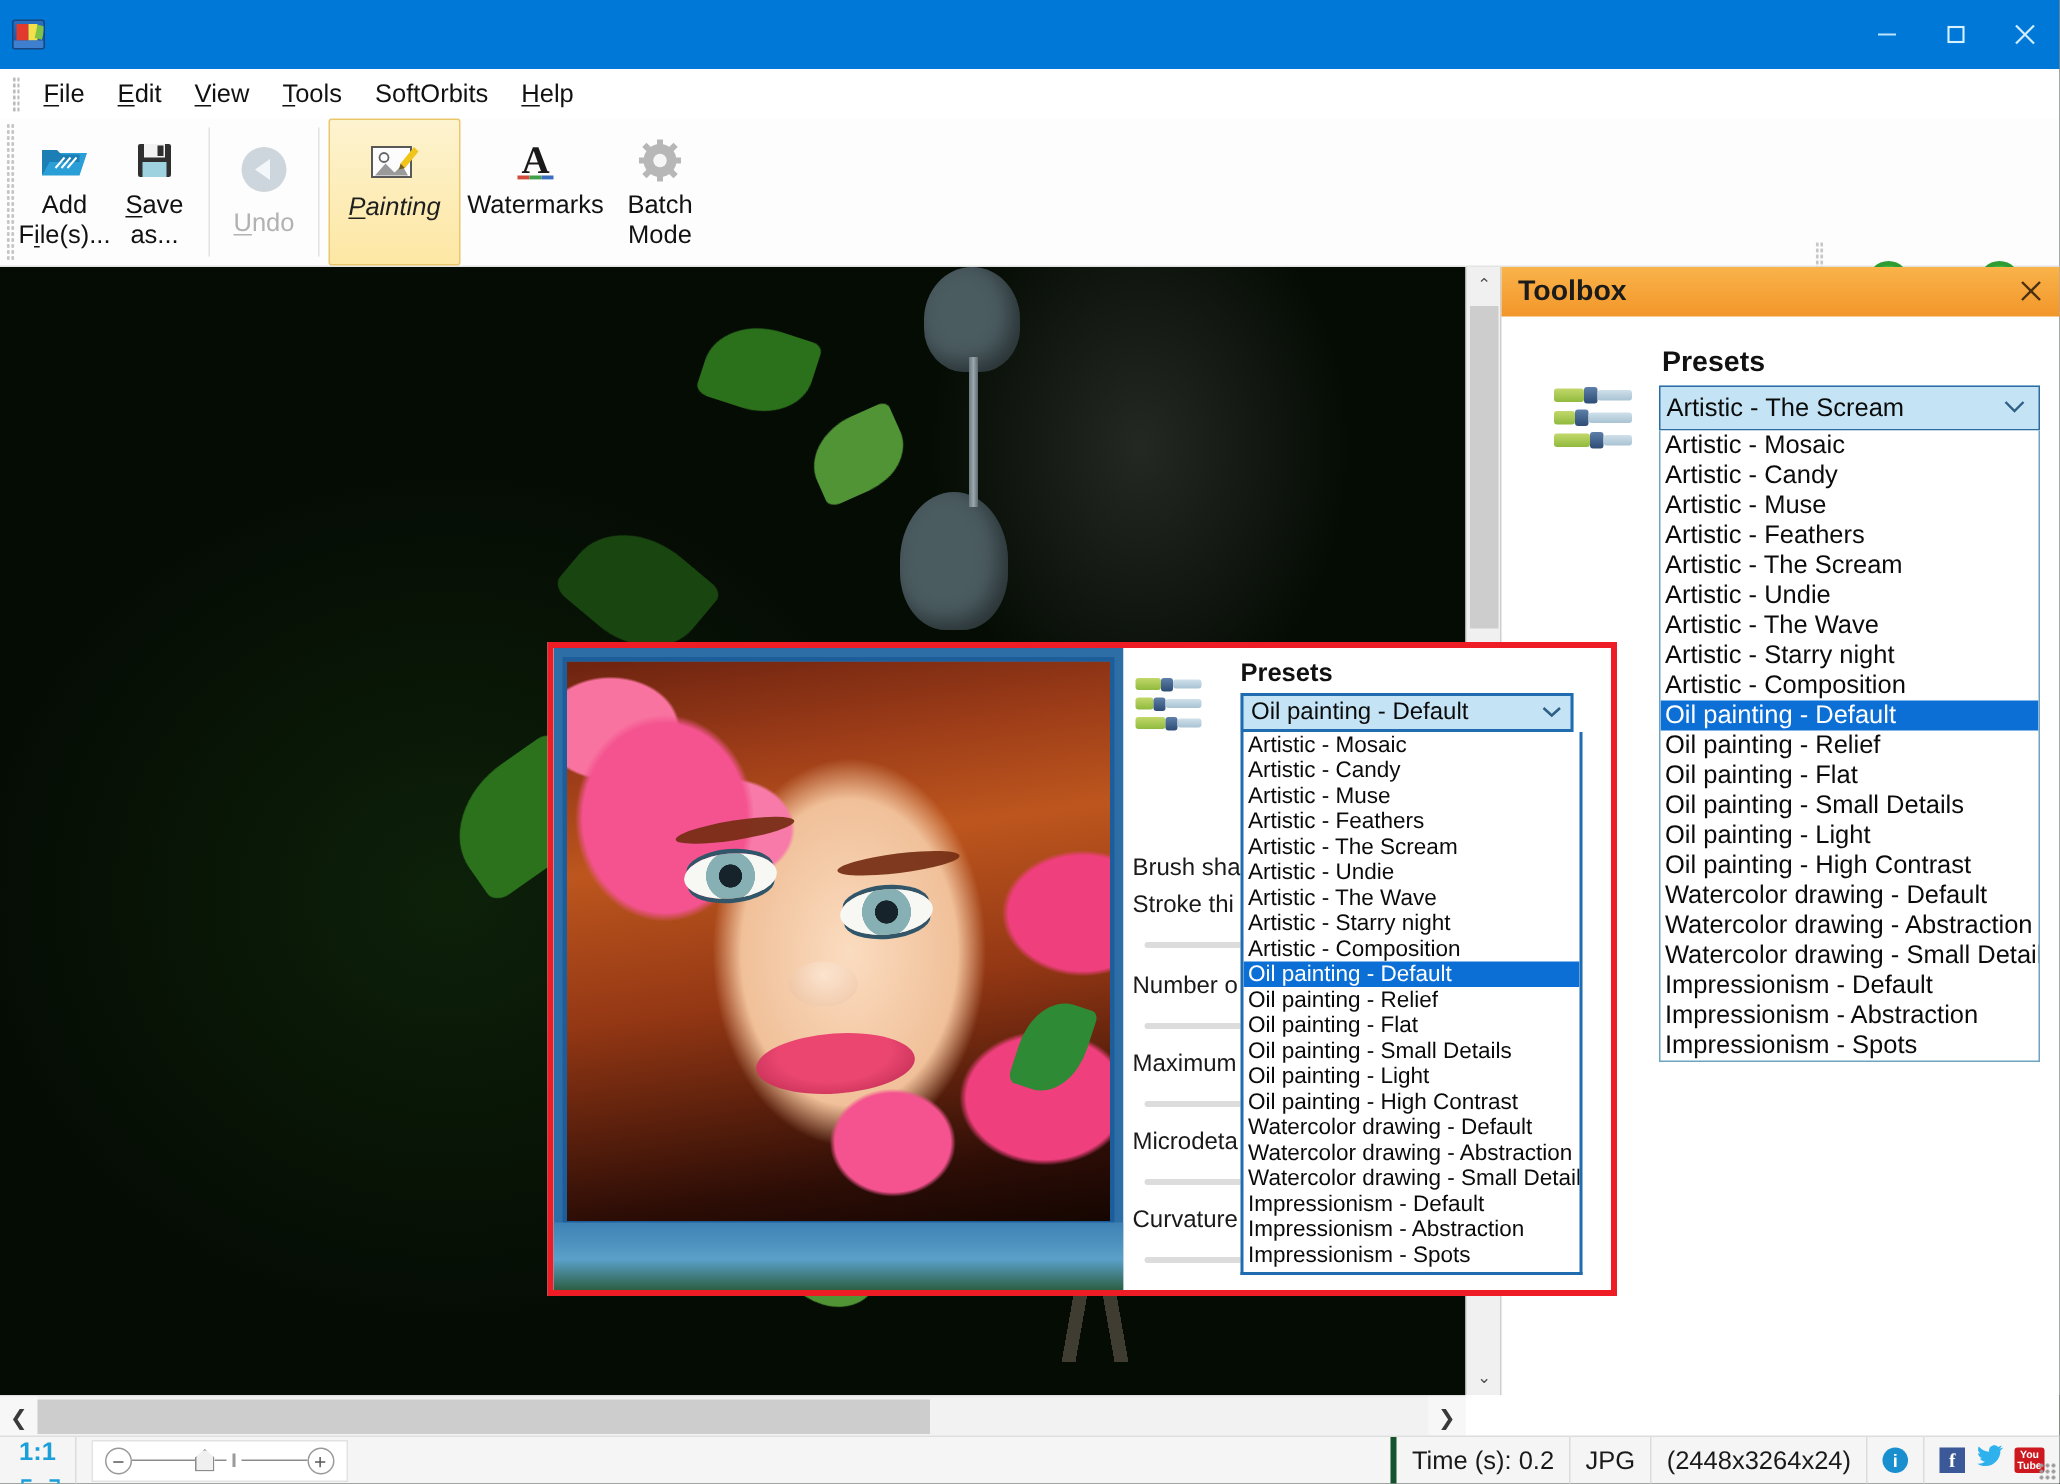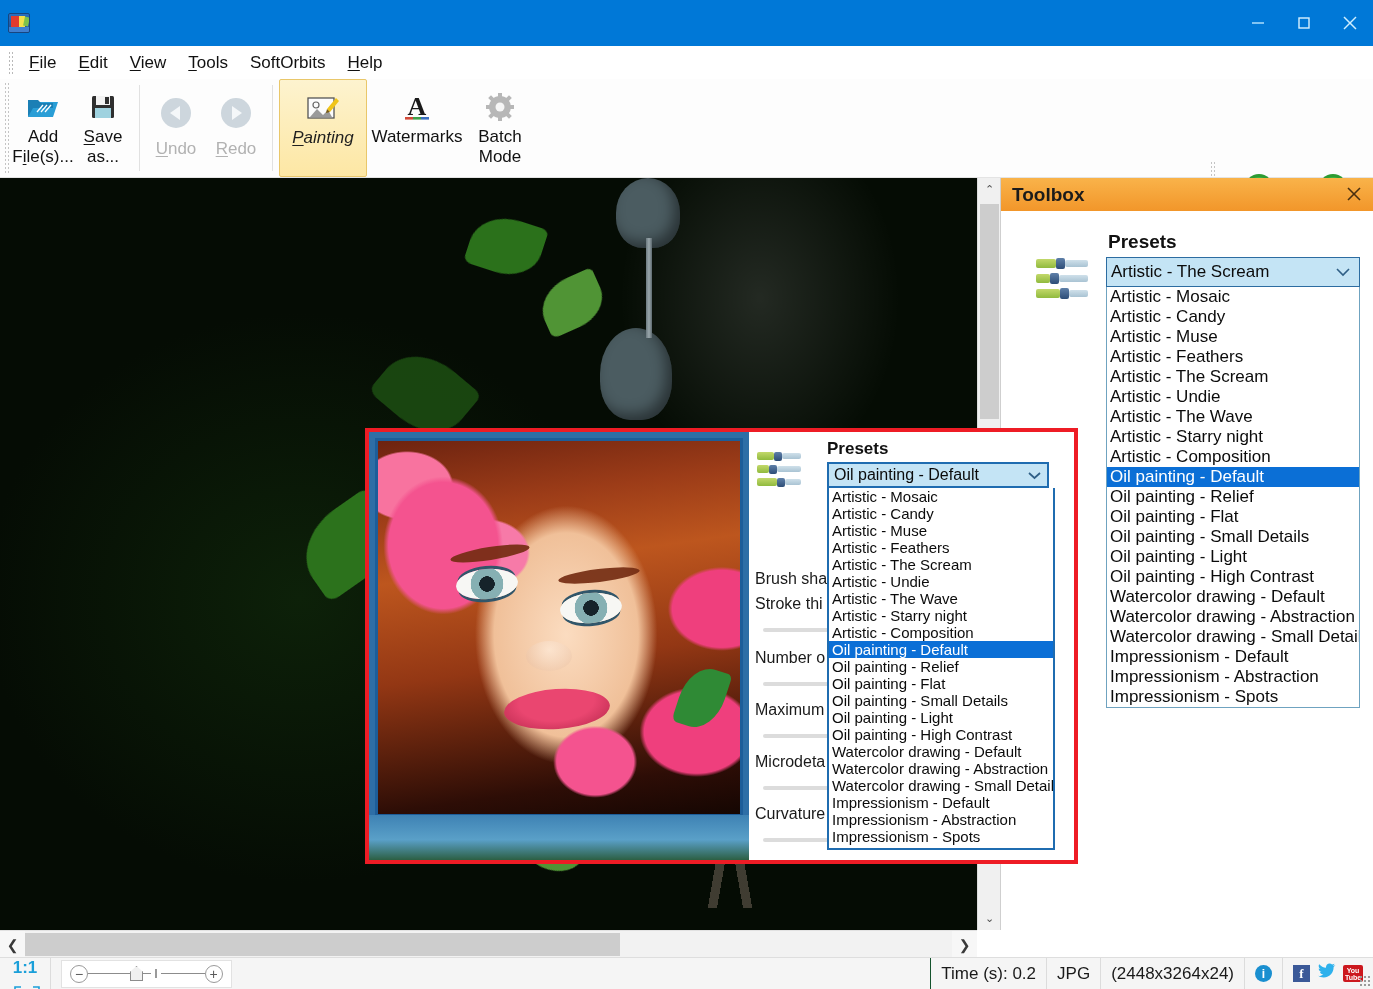--- a/index.html
+++ b/index.html
@@ -439,29 +439,20 @@
     <div class="tbtn disabled" style="padding-top:14px;">
       <div class="ico">
         <svg width="34" height="34" viewBox="0 0 34 34">
           <circle cx="17" cy="17" r="15" fill="#cdd6dd"></circle>
           <path d="M21 10 L11 17 L21 24 Z" fill="#f4f7f9"></path>
         </svg>
       </div>
       <div class="lbl" style="margin-top:6px;"><u>U</u>ndo</div>
     </div>
 
-    <div class="tbtn disabled" style="padding-top:14px;">
-      <div class="ico">
-        <svg width="34" height="34" viewBox="0 0 34 34">
-          <circle cx="17" cy="17" r="15" fill="#cdd6dd"></circle>
-          <path d="M13 10 L23 17 L13 24 Z" fill="#f4f7f9"></path>
-        </svg>
-      </div>
-      <div class="lbl" style="margin-top:6px;"><u>R</u>edo</div>
-    </div>
 
     <div class="rsep"></div>
 
     <div class="tbtn selected wide" style="width:88px;font-style:italic;">
       <div class="ico">
         <svg width="36" height="30" viewBox="0 0 36 30">
           <rect x="3" y="5" width="26" height="20" fill="#fcfcfc" stroke="#555" stroke-width="1.3"></rect>
           <circle cx="11" cy="12" r="3" fill="none" stroke="#666" stroke-width="1.2"></circle>
           <path d="M5 24 L12 16 L18 22 L23 17 L27 24 Z" fill="#9a9a9a"></path>
           <path d="M22 16 L31 5 L34 8 L25 19 Z" fill="#f0c419"></path>
@@ -734,21 +725,21 @@
         <span class="zw-circle">−</span>
         <span class="zw-track"></span>
         <span class="zw-thumb"></span>
         <span class="zw-track" style="width:8px;"></span>
         <span class="zw-tick"></span>
         <span class="zw-track" style="width:44px;"></span>
         <span class="zw-circle">+</span>
       </div>
     </div>
     <div class="sb-spacer"></div>
-    <div class="sb-cell" style="border-left:1px solid #14532d;">Time (s): 0.2</div>
+    <div class="sb-cell" style="border-left:4px solid #14532d;">Time (s): 0.2</div>
     <div class="sb-cell">JPG</div>
     <div class="sb-cell">(2448x3264x24)</div>
     <div class="sb-cell">
       <span class="info-badge">i</span>
     </div>
     <div class="social">
       <span class="fb">f</span>
       <span>
         <svg width="19" height="17" viewBox="0 0 19 17">
           <path d="M18 2.2c-.7.3-1.4.5-2.2.6.8-.5 1.4-1.2 1.7-2.1-.7.4-1.6.8-2.4.9C14.4.9 13.5.5 12.5.5c-1.9 0-3.5 1.6-3.5 3.5 0 .3 0 .5.1.8C6.3 4.6 3.9 3.3 2.2 1.3c-.3.5-.5 1.1-.5 1.8 0 1.2.6 2.3 1.6 2.9-.6 0-1.1-.2-1.6-.4 0 1.7 1.2 3.1 2.8 3.4-.3.1-.6.1-.9.1-.2 0-.4 0-.6-.1.4 1.4 1.7 2.4 3.3 2.4-1.2.9-2.7 1.5-4.3 1.5-.3 0-.6 0-.8-.1 1.6 1 3.4 1.6 5.4 1.6 6.5 0 10-5.4 10-10v-.5c.7-.5 1.3-1.1 1.8-1.8z" fill="#2eb1ec"></path>

